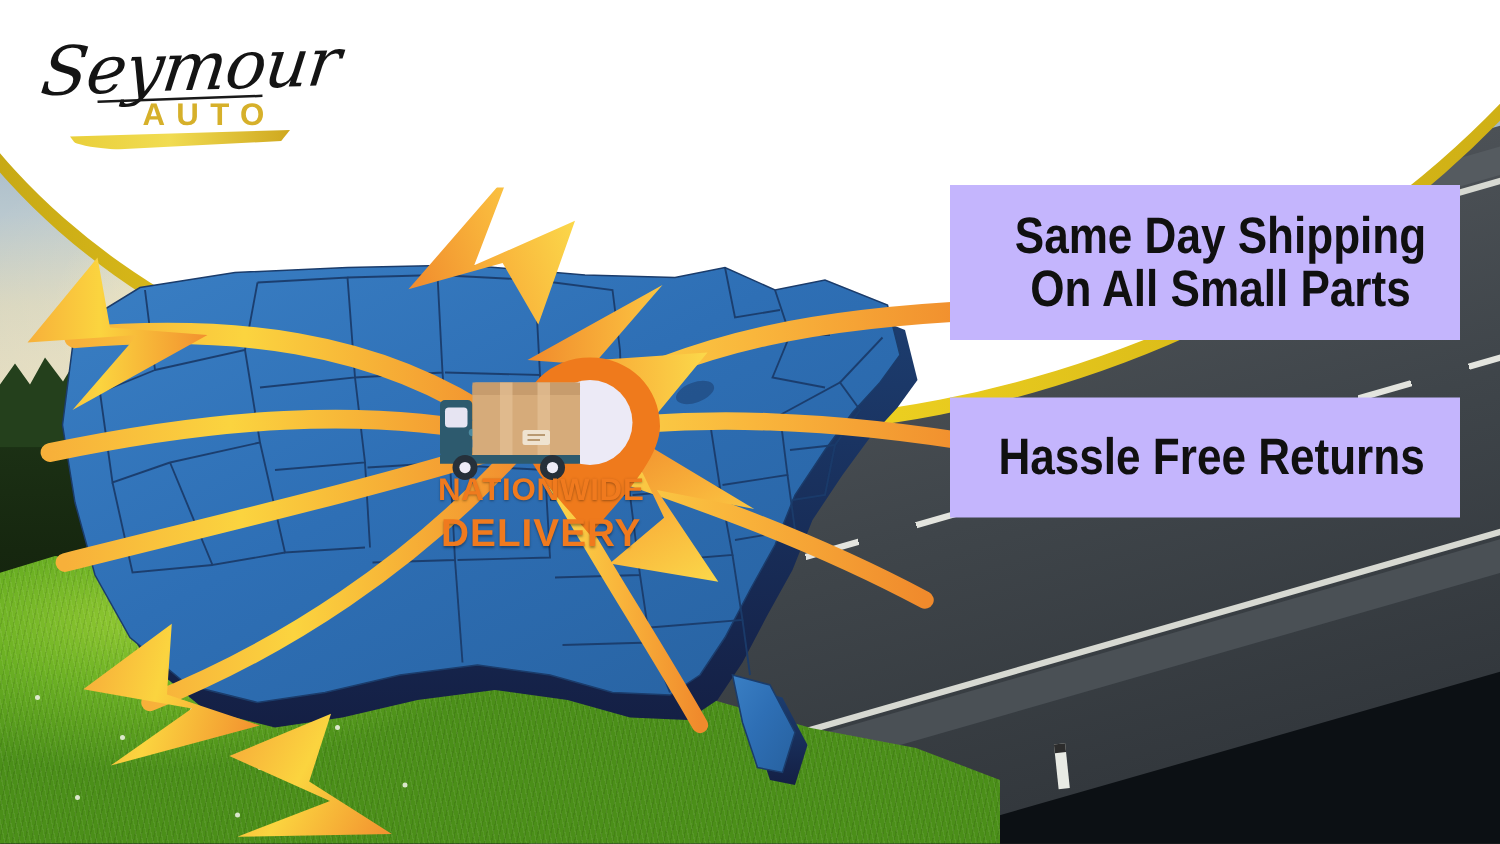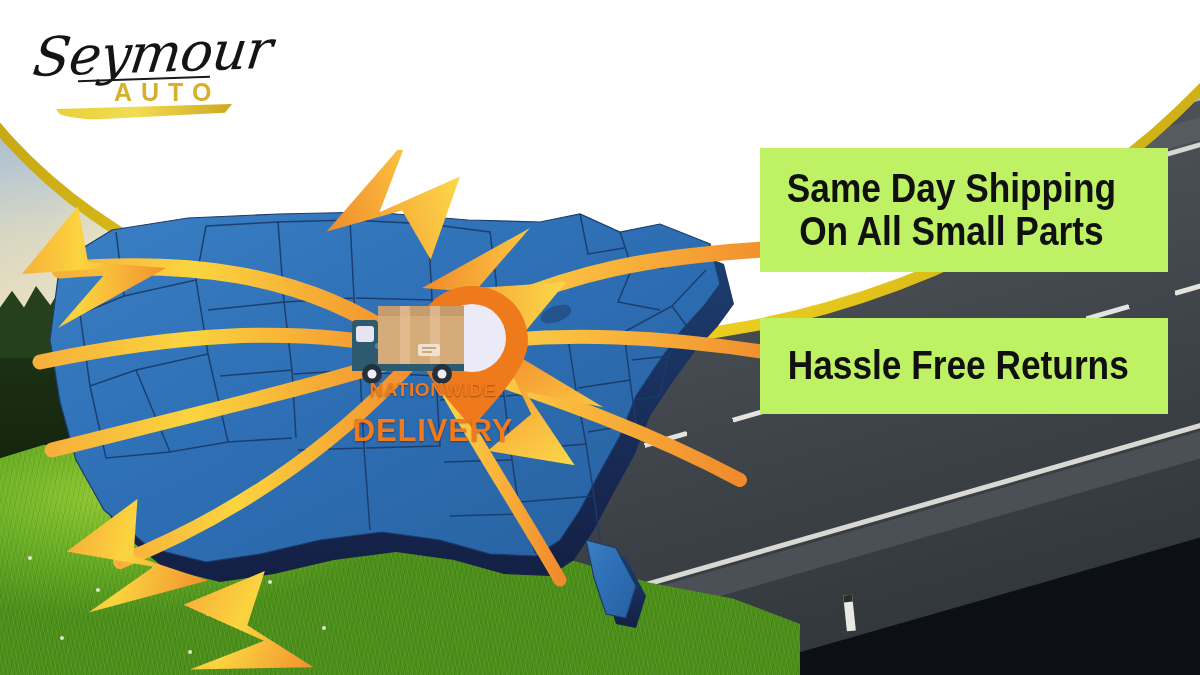--- a/index.html
+++ b/index.html
@@ -137,27 +137,27 @@
   
   .arrows{position:absolute;left:0;top:150px;width:800px;height:520px;}
 
   
   .hub{position:absolute;left:330px;top:278px;width:230px;height:175px;}
   .caption{
     position:absolute;left:318px;top:380px;width:230px;text-align:center;
     color:#f07a1e;font-weight:700;line-height:1.02;
     text-shadow:0 1px 2px rgba(0,0,0,.35);
   }
-  .caption .l1{font-size:19px;letter-spacing:.6px;display:block;}
-  .caption .l2{font-size:31px;letter-spacing:.8px;display:block;margin-top:16px;}
+  .caption .l1{font-size:25px;letter-spacing:.6px;display:block;}
+  .caption .l2{font-size:31px;letter-spacing:.8px;display:block;margin-top:5px;}
 
   
   .panel{
-    position:absolute;background:#bef264;display:flex;align-items:center;
-    justify-content:flex-start;text-align:center;
+    position:absolute;background:#c4b5fd;display:flex;align-items:center;
+    justify-content:flex-end;text-align:center;
   }
   .panel span{
     color:#101010;font-weight:700;font-family:"Liberation Sans",sans-serif;
     font-stretch:condensed;line-height:1.06;transform:scaleX(.86);
     display:block;white-space:pre-line;
   }
   #panel1{left:760px;top:148px;width:408px;height:124px;}
   #panel1 span{font-size:41px;}
   #panel2{left:760px;top:318px;width:408px;height:96px;}
   #panel2 span{font-size:41px;}

